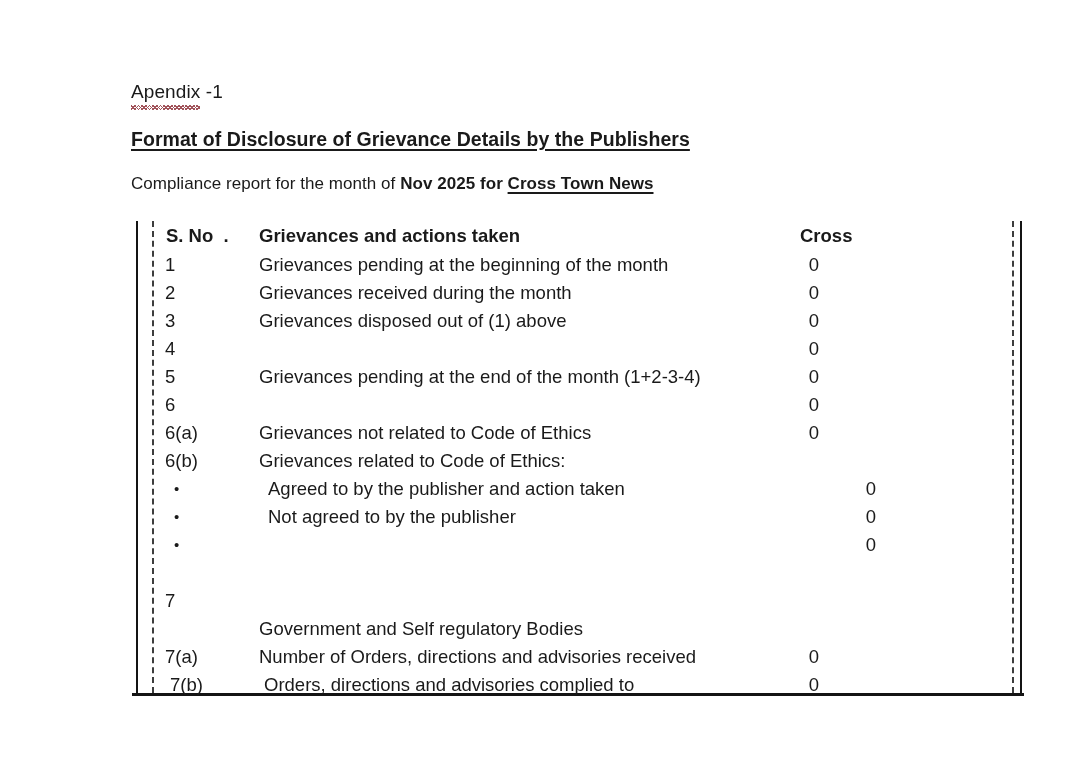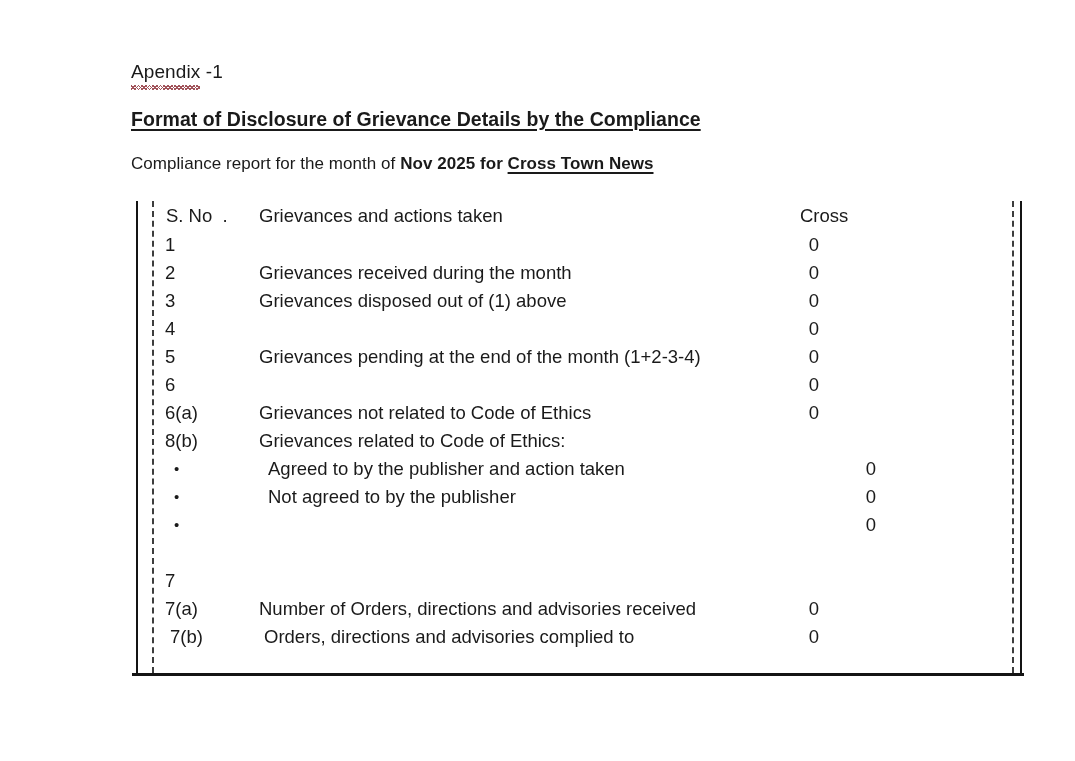--- a/index.html
+++ b/index.html
@@ -12,20 +12,21 @@
     height: 761px;
     position: relative;
     font-family: "Liberation Sans", sans-serif;
     color: #1a1a1a;
     overflow: hidden;
   }
 
   .page {
     position: absolute;
     inset: 0;
+    margin-top: 20px;
   }
 
   
   .heading-block {
     position: absolute;
     left: 131px;
     top: 58px;
     width: 860px;
   }
 
@@ -139,21 +140,21 @@
     width: 884px;
   }
   .row {
     position: relative;
     height: 28px;
     font-size: 18.5px;
     line-height: 28px;
     white-space: pre;
   }
   .row.header-row {
-    font-weight: normal;
+    font-weight: bold;
     height: 30px;
     line-height: 30px;
   }
   .row.spacer { height: 28px; }
 
   .cell-sno {
     position: absolute;
     left: 29px;
     top: 0;
   }
@@ -197,21 +198,21 @@
 </style>
 </head>
 <body>
 
 <div class="page">
 
   <div class="heading-block">
 
     <div class="appendix-line"><span class="spellcheck"><span>Apendix</span><span class="squiggle"></span></span><span> -1</span></div>
 
-    <div class="title-line">Format of Disclosure of Grievance Details by the Compliance</div>
+    <div class="title-line">Format of Disclosure of Grievance Details by the Publishers</div>
 
     <div class="compliance-line"><span>Compliance report for the month of </span><span class="b">Nov 2025 for </span><span class="bu">Cross Town News</span></div>
   </div>
 
   <div class="table-area">
 
     <div class="v-line left-solid"></div>
     <div class="v-line-dashed left-dash"></div>
     <div class="v-line-dashed right-dash"></div>
     <div class="v-line right-solid"></div>
@@ -220,20 +221,21 @@
     <div class="rows">
 
       <div class="row header-row">
         <span class="cell-sno">S. No  .</span>
         <span class="cell-desc">Grievances and actions taken</span>
         <span class="cell-num">Cross</span>
       </div>
 
       <div class="row">
         <span class="cell-sno">1</span>
+        <span class="cell-desc">Grievances pending at the beginning of the month</span>
         <span class="cell-num">0</span>
       </div>
 
       <div class="row">
         <span class="cell-sno">2</span>
         <span class="cell-desc">Grievances received during the month</span>
         <span class="cell-num">0</span>
       </div>
 
       <div class="row">
@@ -258,21 +260,21 @@
         <span class="cell-num">0</span>
       </div>
 
       <div class="row">
         <span class="cell-sno">6(a)</span>
         <span class="cell-desc">Grievances not related to Code of Ethics</span>
         <span class="cell-num">0</span>
       </div>
 
       <div class="row">
-        <span class="cell-sno">8(b)</span>
+        <span class="cell-sno">6(b)</span>
         <span class="cell-desc">Grievances related to Code of Ethics:</span>
         <span class="cell-num"></span>
       </div>
 
       <div class="row bullet-row">
         <span class="cell-bullet">•</span>
         <span class="cell-desc">Agreed to by the publisher and action taken</span>
         <span class="cell-num">0</span>
       </div>
 
@@ -287,20 +289,23 @@
         <span class="cell-num">0</span>
       </div>
 
       <div class="row spacer"></div>
 
       <div class="row">
         <span class="cell-sno">7</span>
         <span class="cell-num"></span>
       </div>
 
+      <div class="row">
+        <span class="continuation">Government and Self regulatory Bodies</span>
+      </div>
 
       <div class="row">
         <span class="cell-sno">7(a)</span>
         <span class="cell-desc">Number of Orders, directions and advisories received</span>
         <span class="cell-num">0</span>
       </div>
 
       <div class="row indent-sno">
         <span class="cell-sno">7(b)</span>
         <span class="cell-desc">Orders, directions and advisories complied to</span>

